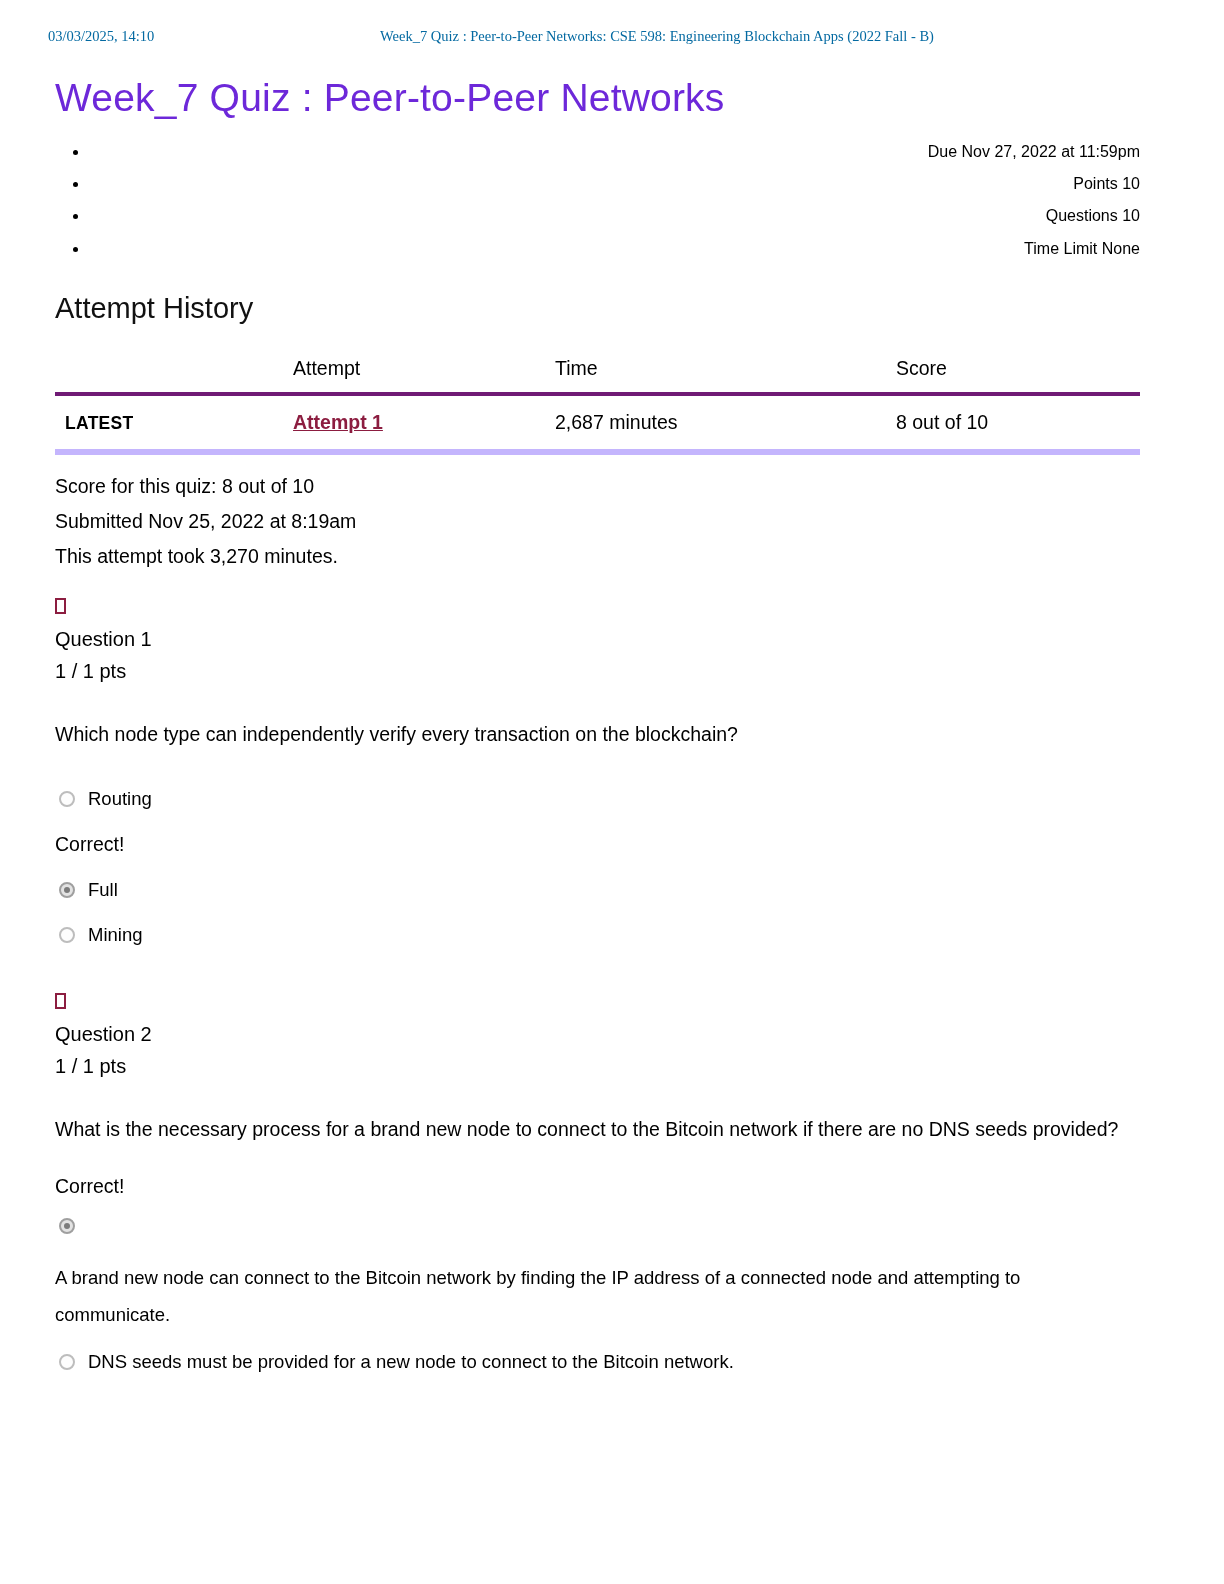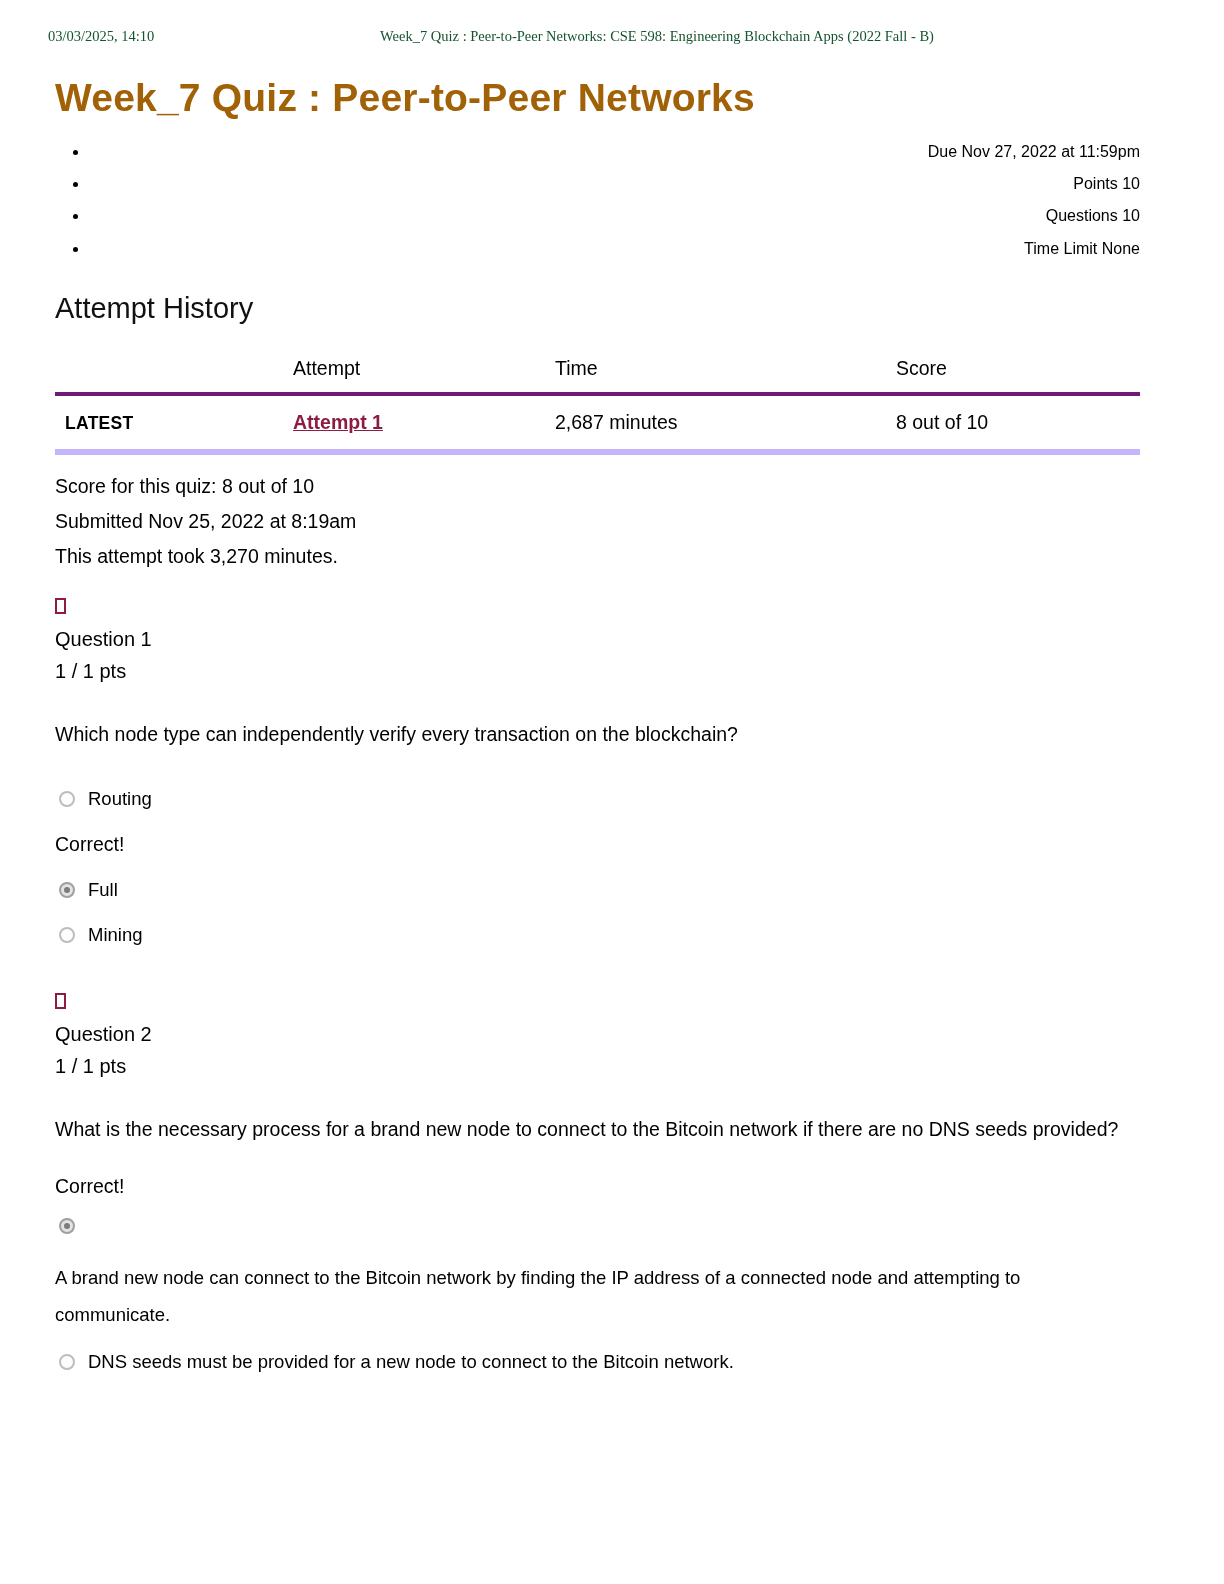--- a/index.html
+++ b/index.html
@@ -11,31 +11,31 @@
     color: #000000;
     position: relative;
     overflow: hidden;
   }
   .print-header {
     position: relative;
     padding-top: 44px;
     height: 50px;
     font-family: "Liberation Serif", serif;
     font-size: 14.5px;
-    color: #14532d;
+    color: #0369a1;
   }
   .ph-date { position: absolute; left: 48px; top: 28px; }
   .ph-title { position: absolute; left: 0; right: 10px; top: 28px; text-align: center; padding-left: 140px; padding-right: 40px; }
   .content {
     padding: 0 84px 0 55px;
   }
   h1.quiz-title {
     font-size: 39px;
-    font-weight: 700;
-    color: #a16207;
+    font-weight: 400;
+    color: #6d28d9;
     margin-top: 26px;
     letter-spacing: 0.2px;
   }
   ul.meta-list {
     margin-top: 22px;
     padding-left: 34px;
     list-style: disc;
   }
   ul.meta-list li {
     font-size: 16px;

